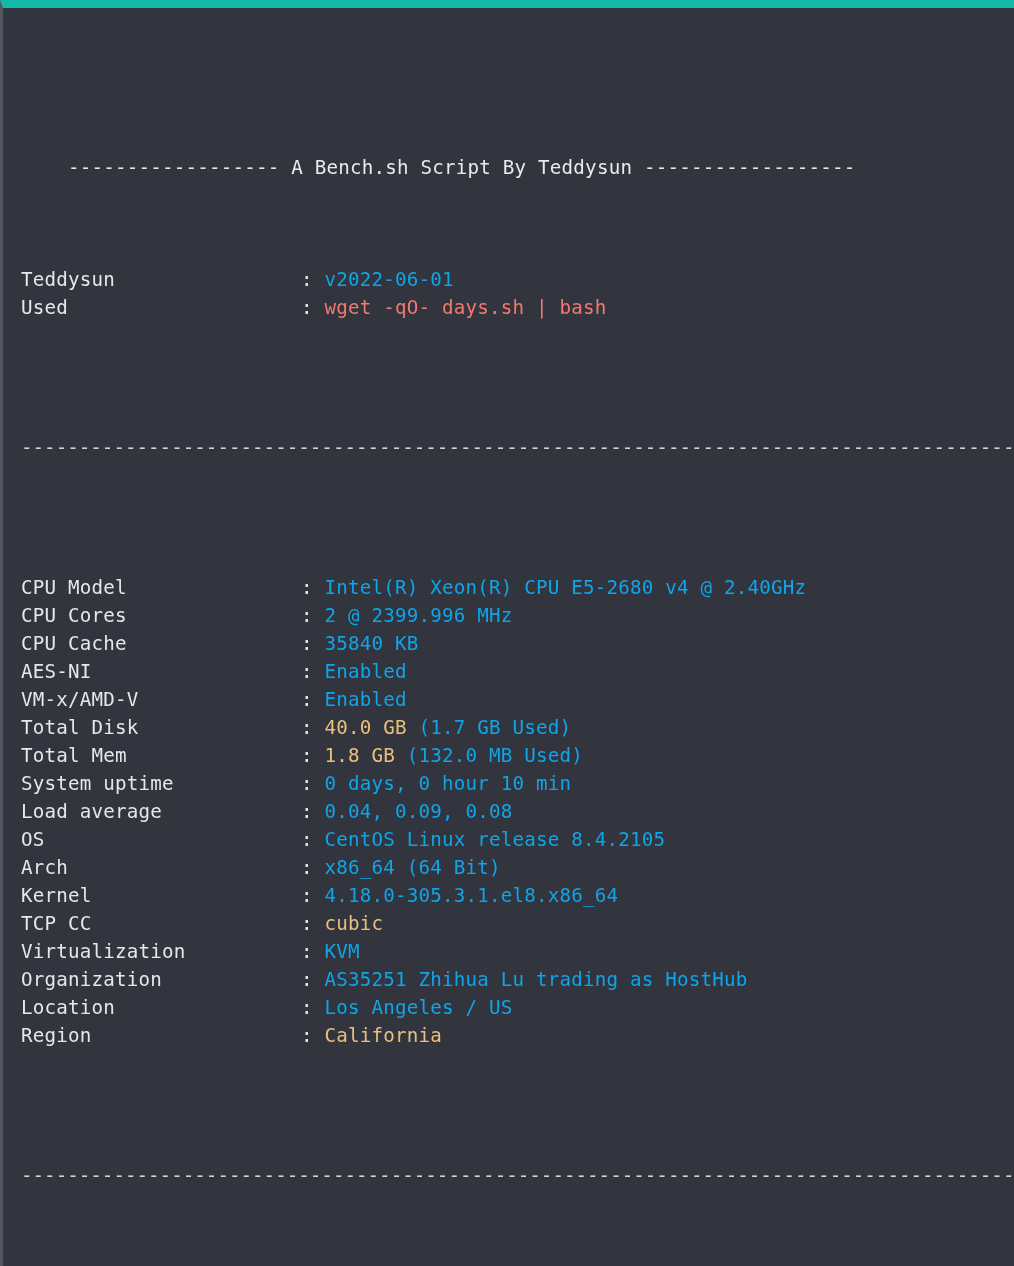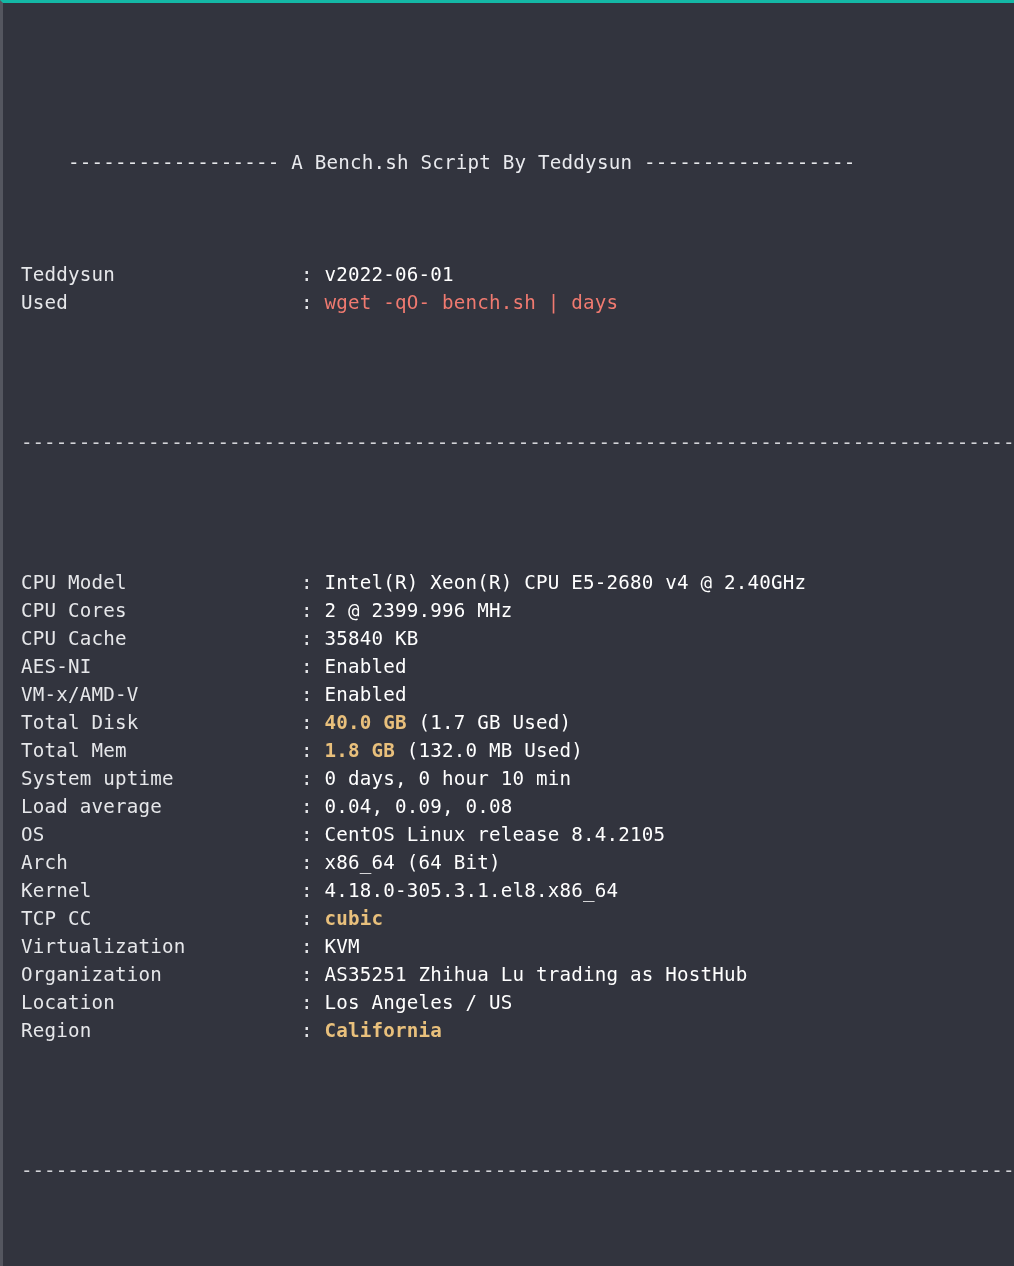--- a/index.html
+++ b/index.html
@@ -13,21 +13,21 @@
     overflow: hidden;
     font-family: "DejaVu Sans Mono", "Liberation Mono", monospace;
   }
 
   #terminal {
     position: relative;
     width: 1014px;
     height: 1266px;
     background: #32343e;
     box-sizing: border-box;
-    border-top: 3px solid #14b8a6;
+    border-top: 8px solid #14b8a6;
     border-left: 3px solid #54565f;
     padding: 6px 0 0 0;
     font-size: 19.2px;
     line-height: 28px;
     color: #e6e7ea;
     letter-spacing: 0.2px;
     white-space: pre;
   }
 
   .line {
@@ -46,38 +46,38 @@
 
   .label {
     color: #e6e7ea;
     display: inline-block;
     width: 280px;
   }
   .colon {
     color: #e6e7ea;
   }
 
-  .v-teal   { color: #ffffff; }
-  .v-orange { color: #e9c07c; font-weight: bold; }
+  .v-teal   { color: #0ea5e9; }
+  .v-orange { color: #e9c07c; }
   .v-red    { color: #f07a70; }
 
   .title { color: #e9eaee; }
 </style>
 </head>
 <body>
 
 <div id="terminal">
 
   
   <div class="line">
     <span>------------------</span><span> </span><span class="title">A Bench.sh Script By Teddysun</span><span> </span><span>------------------</span>
   </div>
 
   
-  <div id="header-rows"><div class="line"><span class="label">Teddysun</span><span class="colon">: </span><span class="v-teal">v2022-06-01</span></div><div class="line"><span class="label">Used</span><span class="colon">: </span><span class="v-red">wget -qO- bench.sh | days</span></div></div>
+  <div id="header-rows"><div class="line"><span class="label">Teddysun</span><span class="colon">: </span><span class="v-teal">v2022-06-01</span></div><div class="line"><span class="label">Used</span><span class="colon">: </span><span class="v-red">wget -qO- days.sh | bash</span></div></div>
 
   
   <div class="sep">------------------------------------------------------------------------------------------</div>
 
   
   <div id="system-rows"><div class="line"><span class="label">CPU Model</span><span class="colon">: </span><span class="v-teal">Intel(R) Xeon(R) CPU E5-2680 v4 @ 2.40GHz</span></div><div class="line"><span class="label">CPU Cores</span><span class="colon">: </span><span class="v-teal">2 @ 2399.996 MHz</span></div><div class="line"><span class="label">CPU Cache</span><span class="colon">: </span><span class="v-teal">35840 KB</span></div><div class="line"><span class="label">AES-NI</span><span class="colon">: </span><span class="v-teal">Enabled</span></div><div class="line"><span class="label">VM-x/AMD-V</span><span class="colon">: </span><span class="v-teal">Enabled</span></div><div class="line"><span class="label">Total Disk</span><span class="colon">: </span><span class="v-orange">40.0 GB</span><span class="v-teal"> (1.7 GB Used)</span></div><div class="line"><span class="label">Total Mem</span><span class="colon">: </span><span class="v-orange">1.8 GB</span><span class="v-teal"> (132.0 MB Used)</span></div><div class="line"><span class="label">System uptime</span><span class="colon">: </span><span class="v-teal">0 days, 0 hour 10 min</span></div><div class="line"><span class="label">Load average</span><span class="colon">: </span><span class="v-teal">0.04, 0.09, 0.08</span></div><div class="line"><span class="label">OS</span><span class="colon">: </span><span class="v-teal">CentOS Linux release 8.4.2105</span></div><div class="line"><span class="label">Arch</span><span class="colon">: </span><span class="v-teal">x86_64 (64 Bit)</span></div><div class="line"><span class="label">Kernel</span><span class="colon">: </span><span class="v-teal">4.18.0-305.3.1.el8.x86_64</span></div><div class="line"><span class="label">TCP CC</span><span class="colon">: </span><span class="v-orange">cubic</span></div><div class="line"><span class="label">Virtualization</span><span class="colon">: </span><span class="v-teal">KVM</span></div><div class="line"><span class="label">Organization</span><span class="colon">: </span><span class="v-teal">AS35251 Zhihua Lu trading as HostHub</span></div><div class="line"><span class="label">Location</span><span class="colon">: </span><span class="v-teal">Los Angeles / US</span></div><div class="line"><span class="label">Region</span><span class="colon">: </span><span class="v-orange">California</span></div></div>
 
   
   <div class="sep">------------------------------------------------------------------------------------------</div>
 

